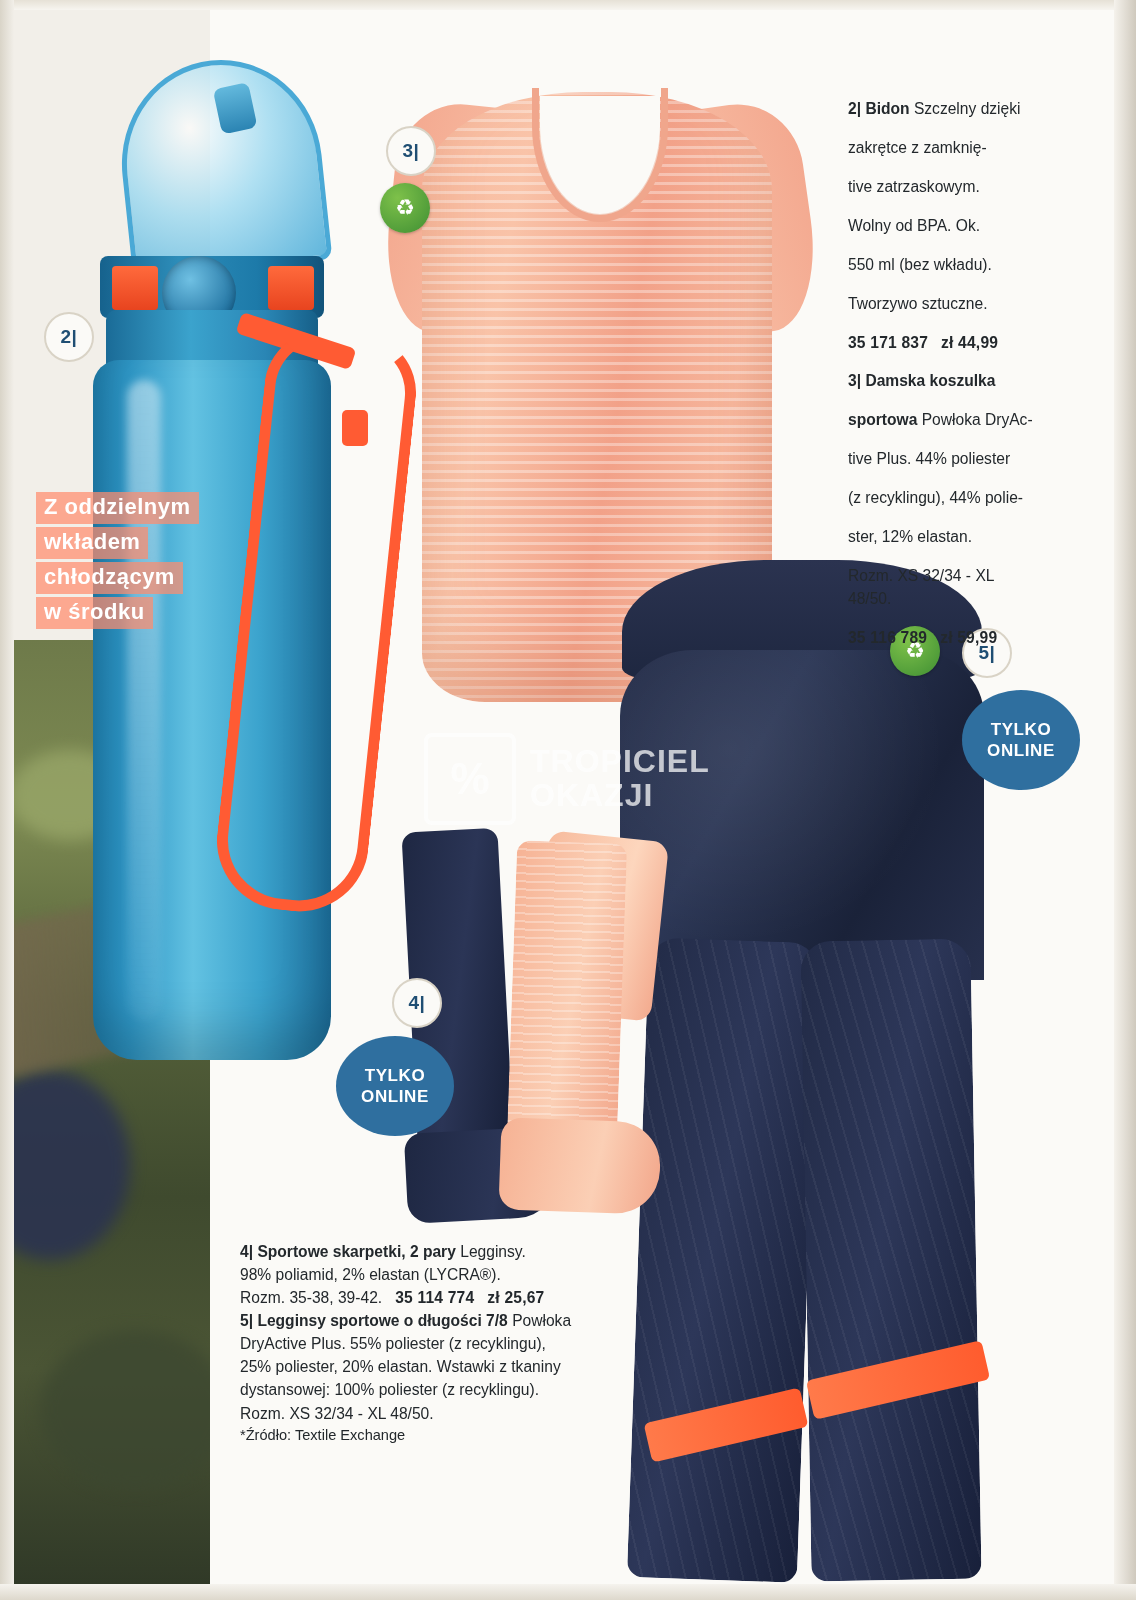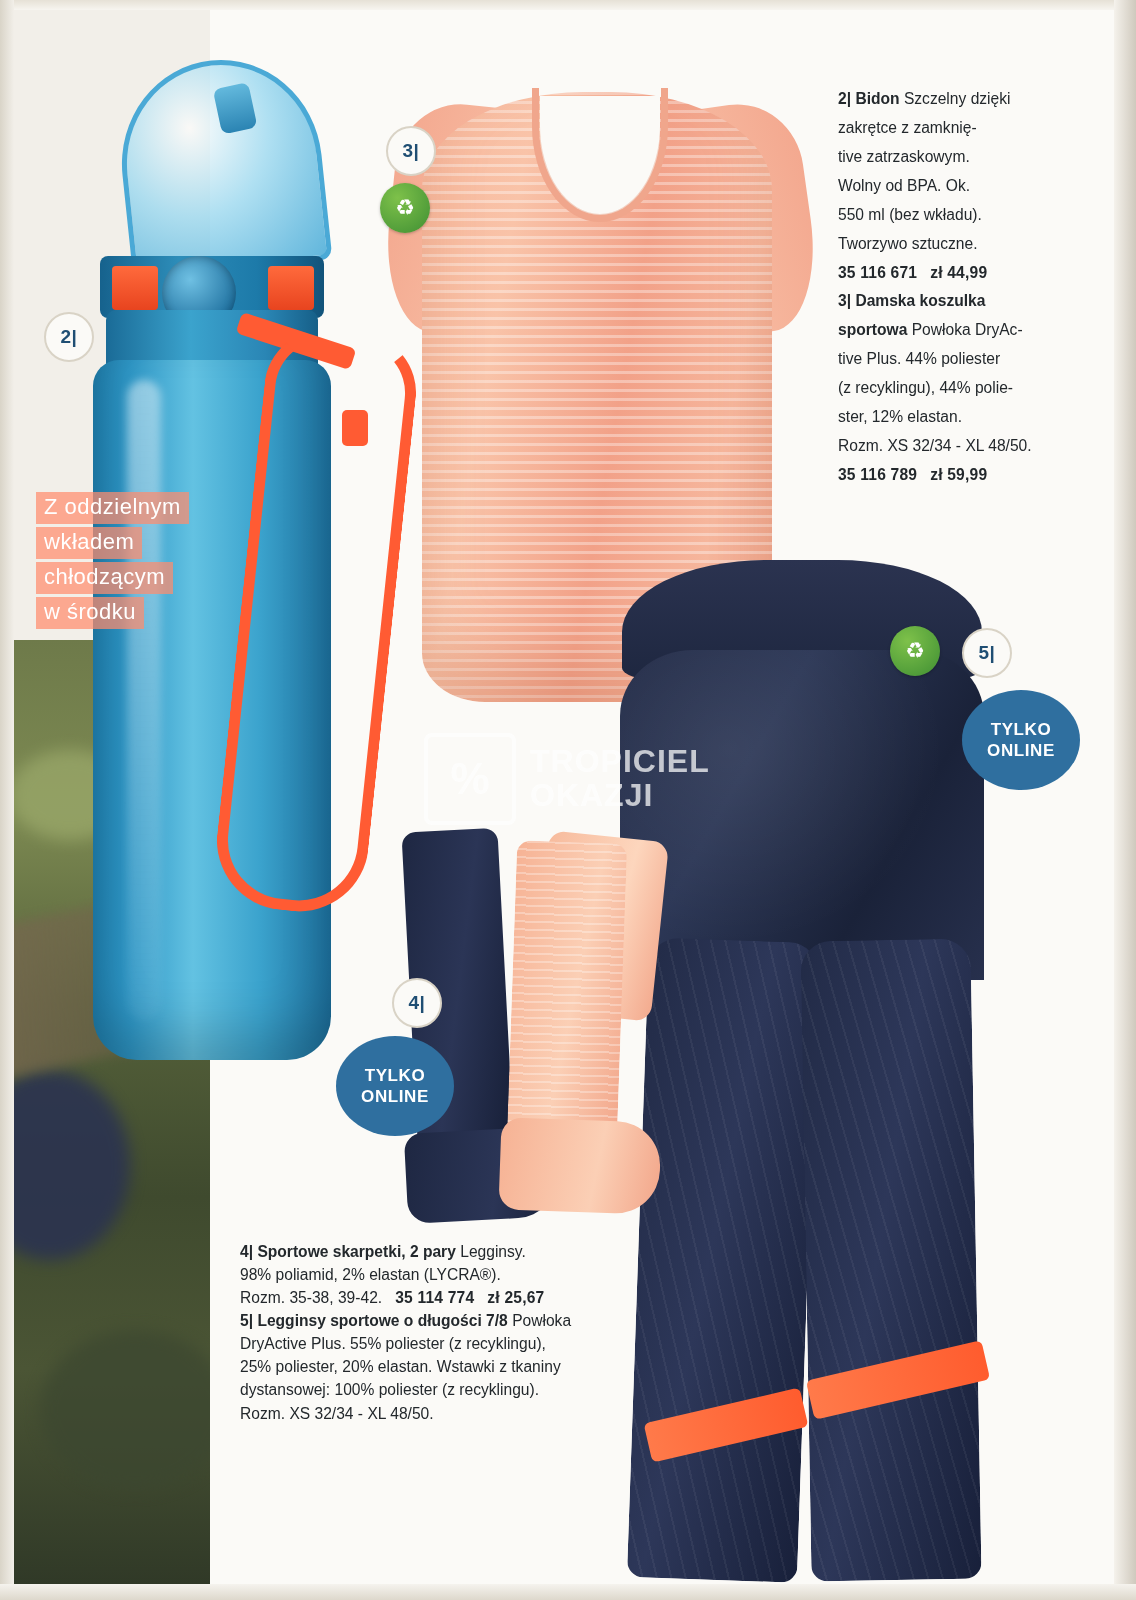--- a/index.html
+++ b/index.html
@@ -420,21 +420,21 @@
     display: flex;
     flex-direction: column;
     align-items: flex-start;
     gap: 3px;
   }
   .promo-lines span {
     display: inline-block;
     background: rgba(255,140,110,.72);
     color: #ffffff;
     font-size: 22px;
-    font-weight: normal;
+    font-weight: bold;
     letter-spacing: .5px;
     padding: 2px 8px 4px 8px;
   }
 
   
   .watermark {
     position: absolute;
     left: 424px;
     top: 724px;
     width: 300px;
@@ -466,21 +466,21 @@
   .text-col {
     position: absolute;
     left: 832px;
     top: 82px;
     width: 218px;
     z-index: 22;
     color: #23282c;
     font-size: 15.6px;
     line-height: 1.47;
   }
-  .text-col p { margin: 6px; }
+  .text-col p { margin: 16px; }
   .bold { font-weight: bold; }
   .art { font-weight: bold; letter-spacing: .2px; }
   .blk { margin-bottom: 1px; }
 
   
   .bottom-text {
     position: absolute;
     left: 240px;
     top: 1240px;
     width: 420px;
@@ -586,21 +586,21 @@
         <span class="bold">2|</span>
         <span class="bold">Bidon</span>
         <span>Szczelny dzięki</span>
       </p>
       <p class="blk">zakrętce z zamknię-</p>
       <p class="blk">tive zatrzaskowym.</p>
       <p class="blk">Wolny od BPA. Ok.</p>
       <p class="blk">550 ml (bez wkładu).</p>
       <p class="blk">Tworzywo sztuczne.</p>
       <p class="blk">
-        <span class="art">35 116 671</span>
+        <span class="art">35 171 837</span>
         &nbsp;
         <span class="art">zł 44,99</span>
       </p>
     </div>
 
     <div>
       <p class="blk">
         <span class="bold">3|</span>
         <span class="bold">Damska koszulka</span>
       </p>
@@ -644,20 +644,21 @@
         <span class="bold">5|</span>
         <span class="bold">Legginsy sportowe o długości 7/8</span>
         <span>Powłoka</span>
       </p>
       <p class="blk">DryActive Plus. 55% poliester (z recyklingu),</p>
       <p class="blk">25% poliester, 20% elastan. Wstawki z tkaniny</p>
       <p class="blk">dystansowej: 100% poliester (z recyklingu).</p>
       <p class="blk">Rozm. XS 32/34 - XL 48/50.</p>
     </div>
 
+    <p class="footnote">*Źródło: Textile Exchange</p>
   </div>
 
   <div class="paper-top-edge"></div>
   <div class="paper-left-edge"></div>
   <div class="paper-right-edge"></div>
   <div class="paper-bottom-edge"></div>
 
 </div>
 
 </body></html>

